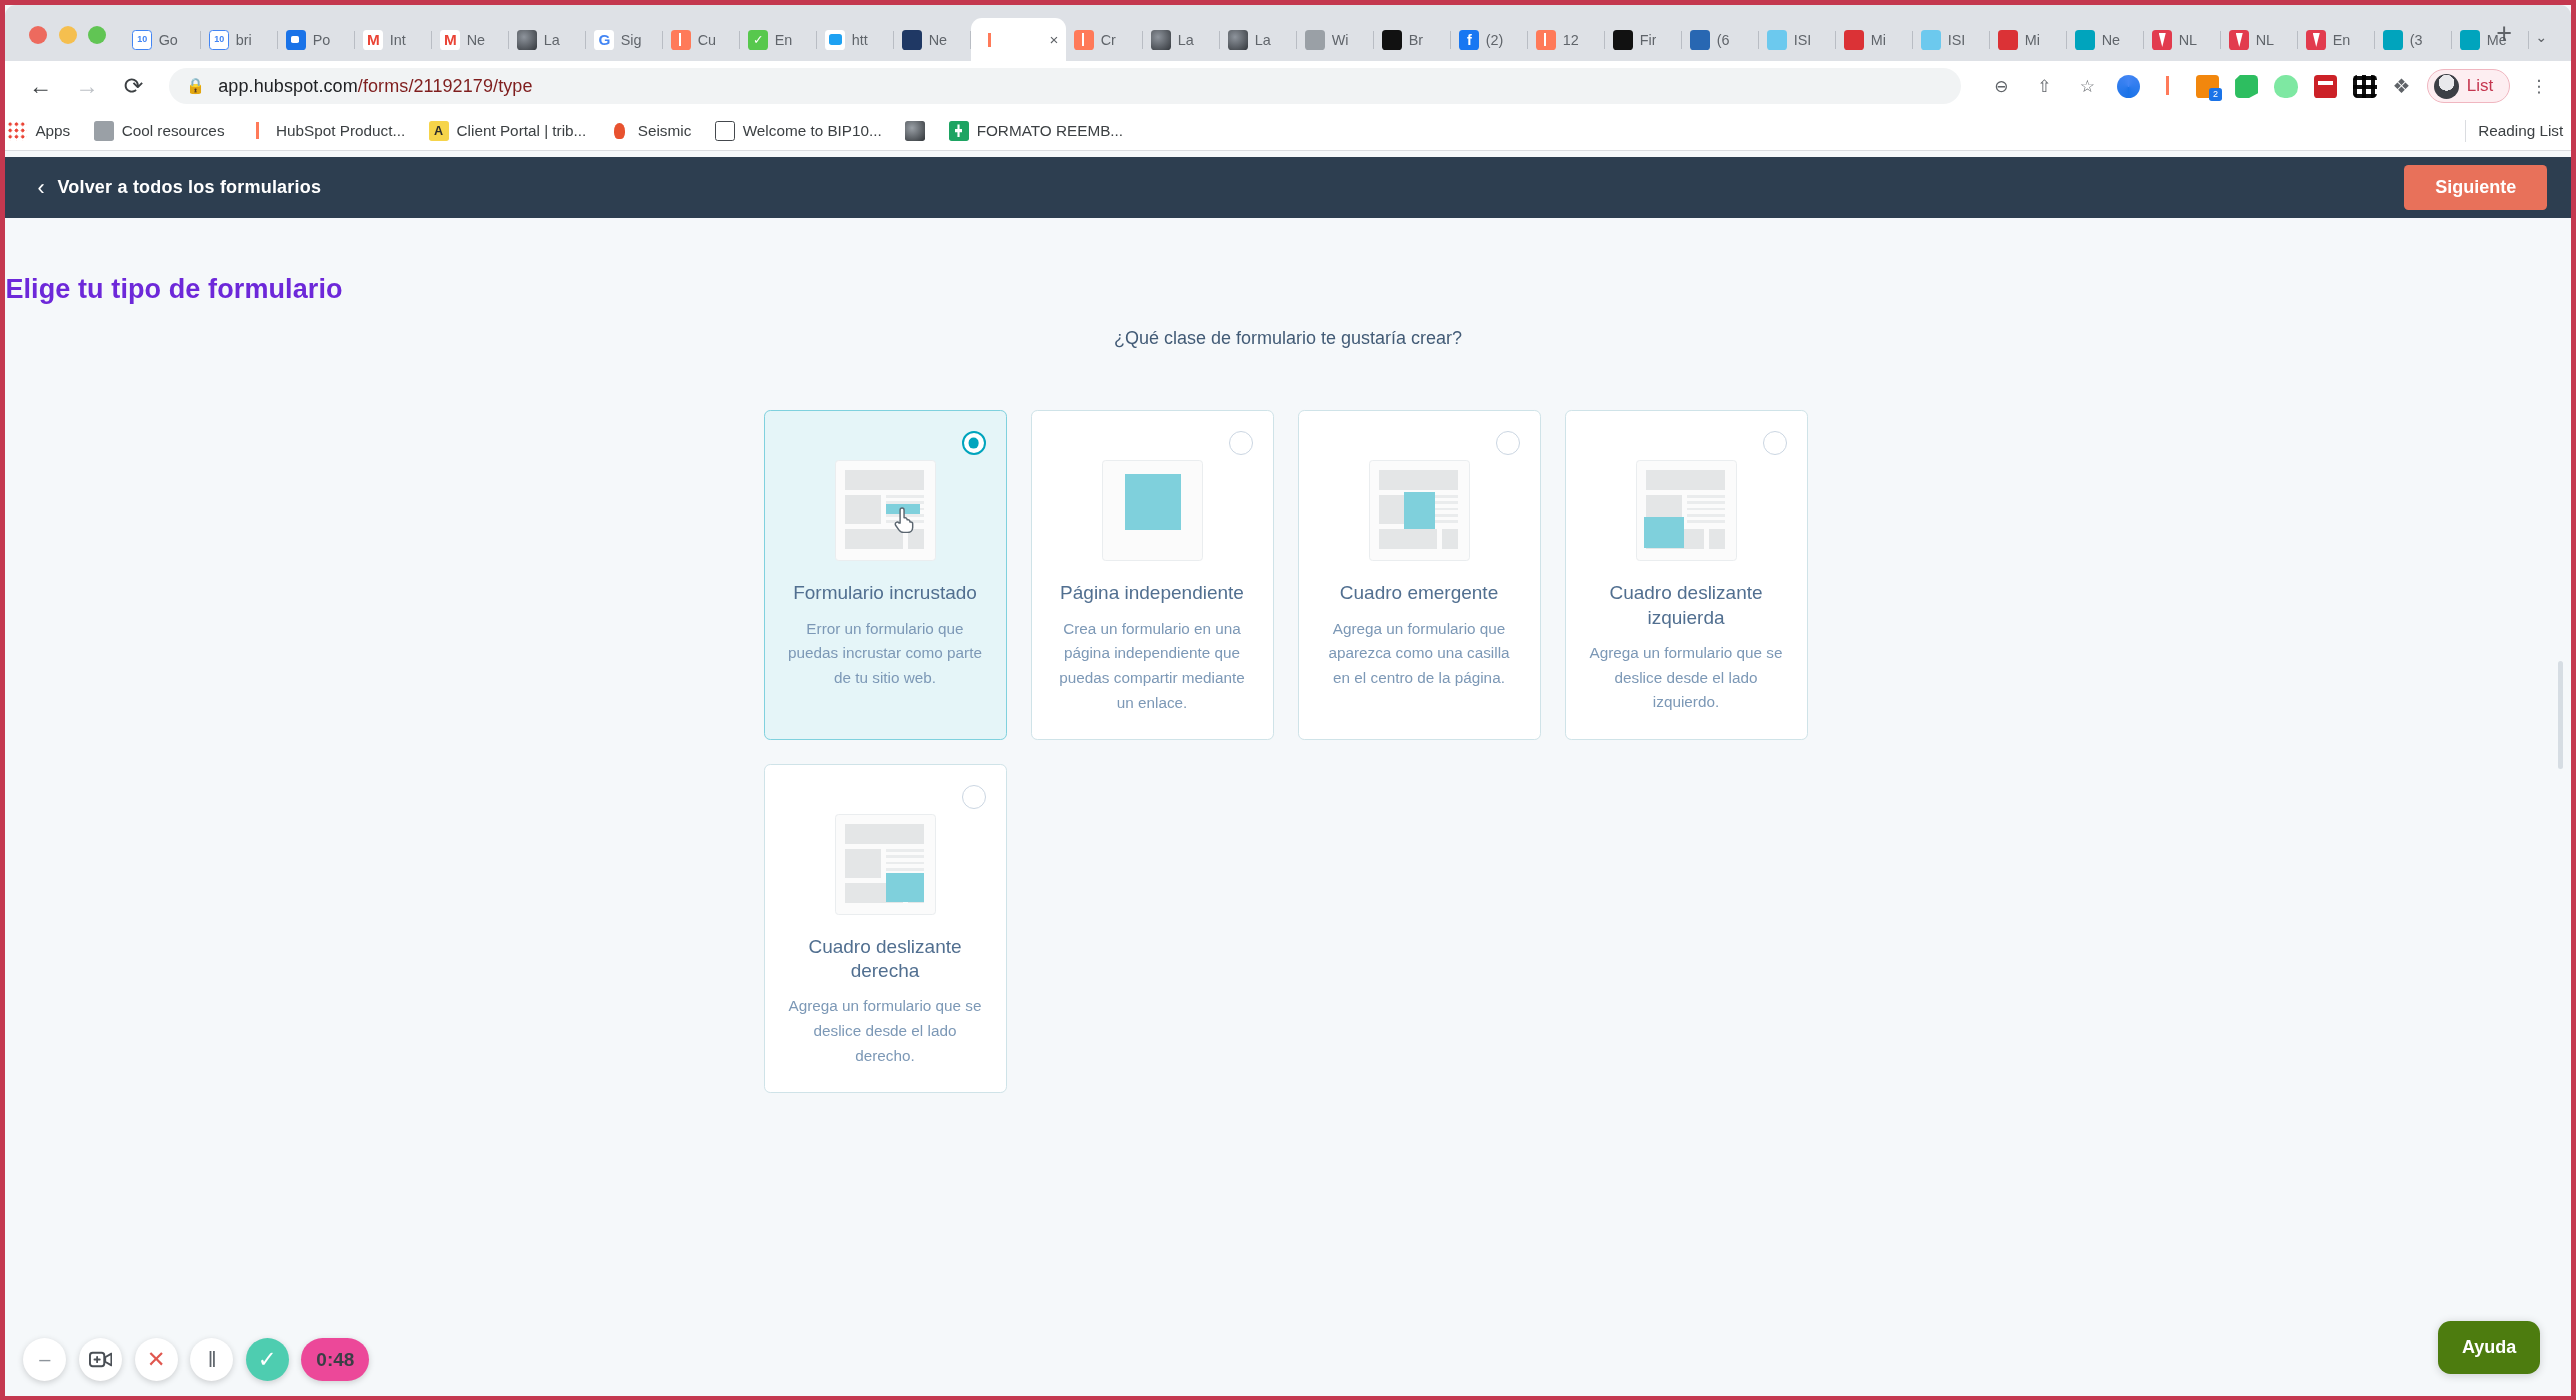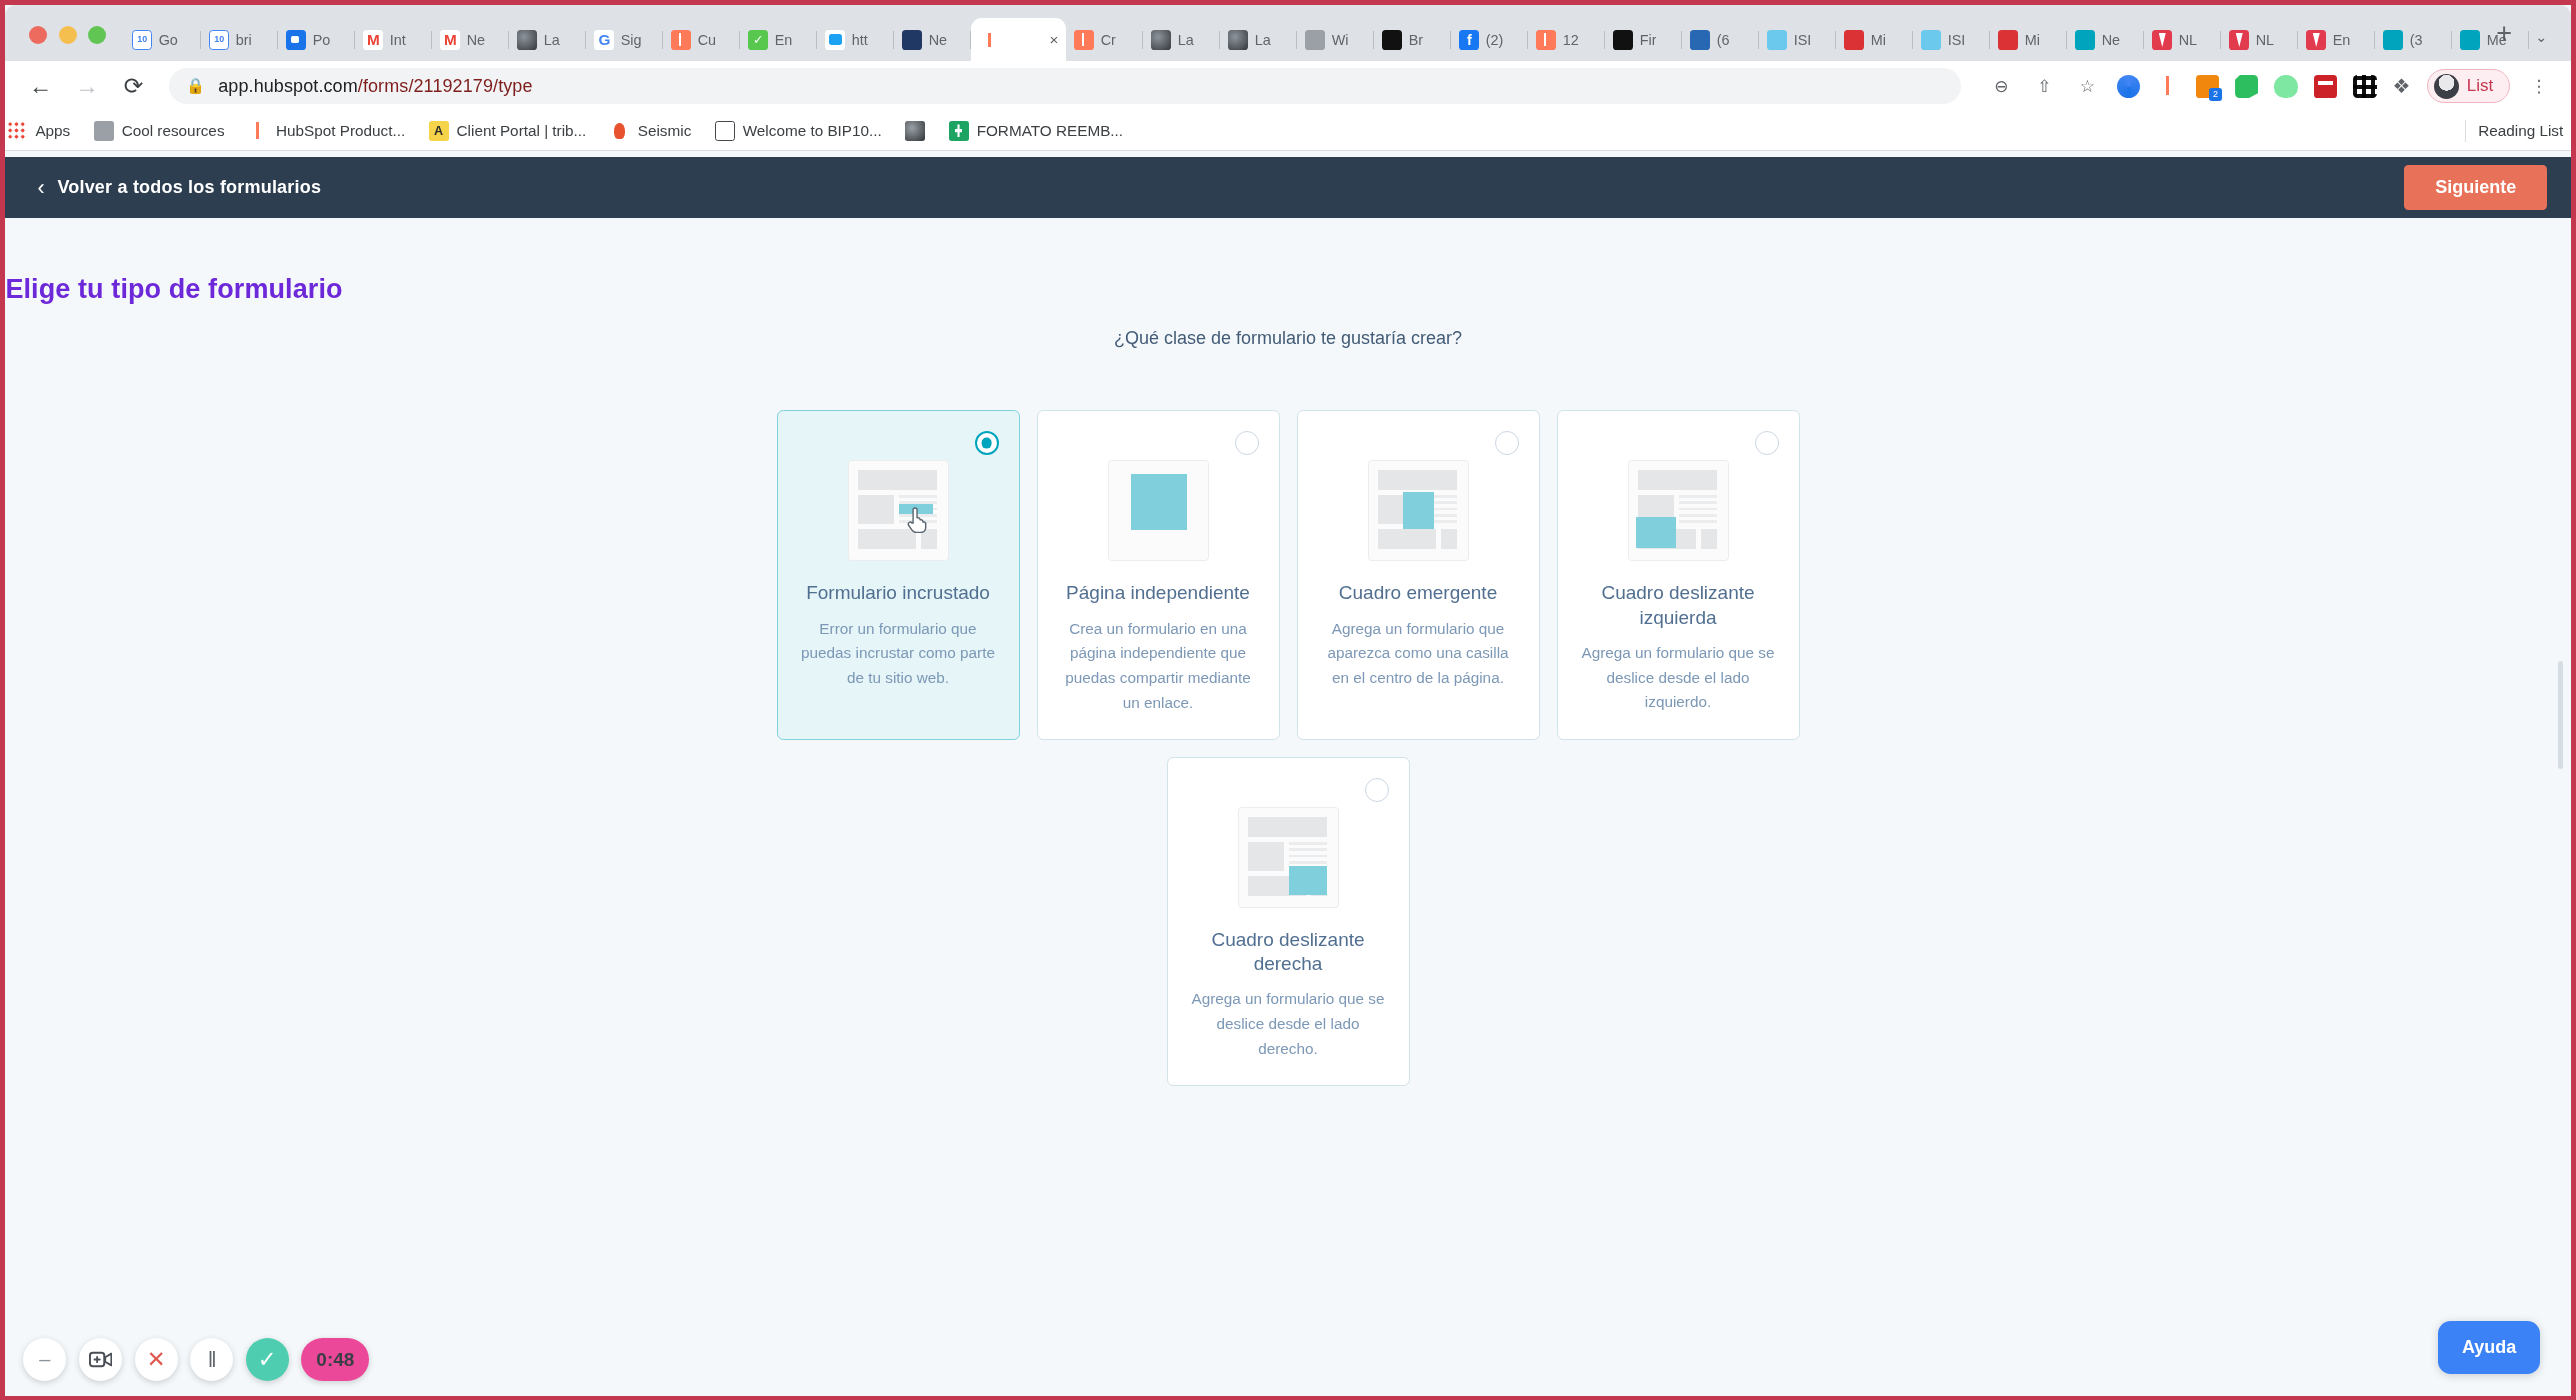--- a/index.html
+++ b/index.html
@@ -167,21 +167,21 @@
     padding: 11.7px 31px; font-size:18px; font-weight:bold;
     font-family:"Liberation Sans", sans-serif; cursor:pointer;
   }
 
   #content { padding-top: 56px; }
   #page-title { text-align:left; font-size:27px; font-weight:bold; color:#6d28d9; letter-spacing:0.1px; }
   #page-sub  { text-align:center; font-size:18px; color:#425b76; margin-top: 23.4px; }
 
   #card-grid {
     margin: 61px auto 0; width: 1049px;
-    display:flex; flex-wrap:wrap; gap: 17px; justify-content: center;
+    display:flex; flex-wrap:wrap; gap: 24px;
   }
   .card {
     width: 243px; background:#fff; border:0.9px solid #cfe3e8; border-radius:6.3px;
     padding: 20px 20px 23.4px; position:relative; cursor:pointer;
     display:flex; flex-direction:column; align-items:center;
   }
   .card.selected { background:#e5f5f8; border:1.8px solid #7fd1de; }
   .radio {
     position:absolute; top:20px; right:20px;
     width:24px; height:24px; border-radius:50%;
@@ -219,21 +219,21 @@
   .rb.ok { background:#4ecdb0; }
   #rb-timer {
     height:43px; min-width:68px; border-radius:21.6px; background:#ec4899;
     box-shadow:0 1.8px 6.3px rgba(0,0,0,.17);
     display:flex; align-items:center; justify-content:center;
     font-size:19px; font-weight:bold; color:#3a3f45; padding:0 14.4px;
     font-family:"Liberation Sans", sans-serif;
   }
   #ayuda {
     position:absolute; right:31px; bottom:21.6px; z-index:800;
-    background:#3b82f6; color:#fff; border:none; border-radius:12.6px;
+    background:#4d7c0f; color:#fff; border:none; border-radius:12.6px;
     padding: 16px 23.4px; font-size:18px; font-weight:bold;
     font-family:"Liberation Sans", sans-serif; cursor:pointer;
     box-shadow:0 1.8px 8px rgba(0,0,0,.16);
   }
   
   #scroll-hint { position:absolute; right:7.2px; top:504px; width:5.4px; height:108px;
                  background:#d6dde3; border-radius:2.7px; }
 </style>
 </head>
 <body>

